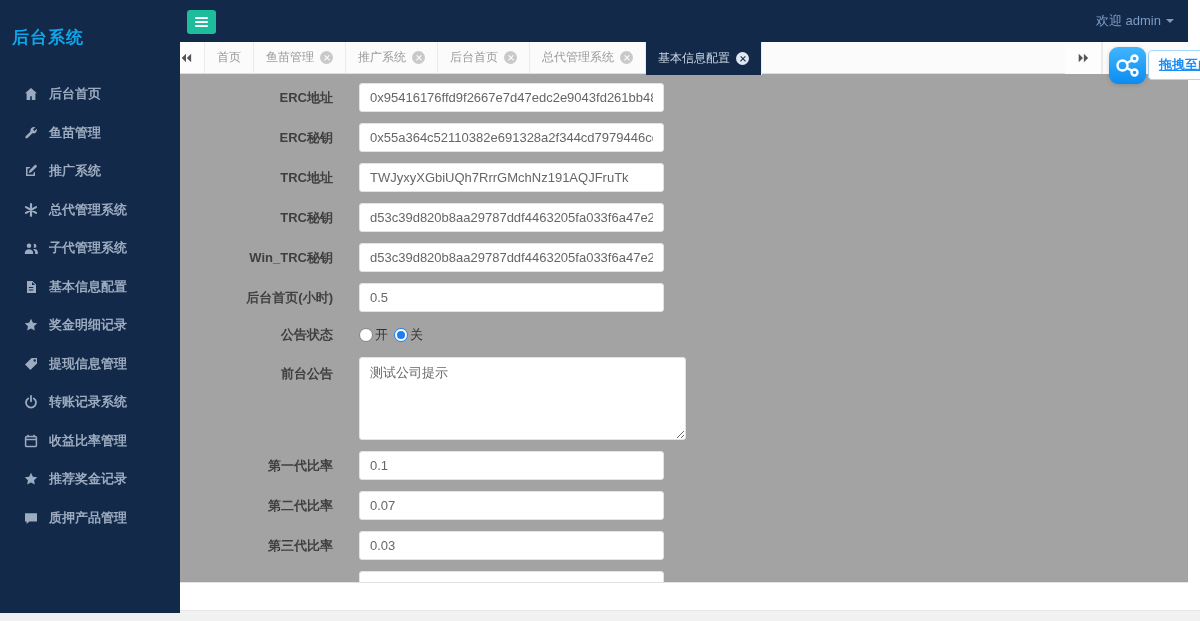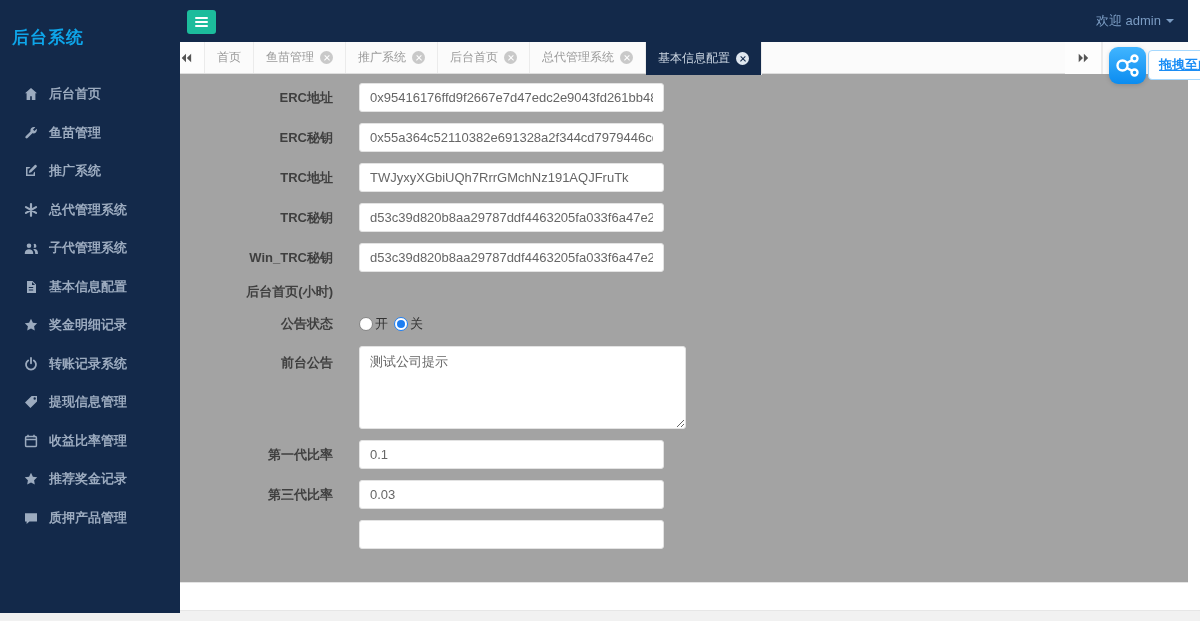--- a/index.html
+++ b/index.html
@@ -217,32 +217,32 @@
         <span class="ico">
             <svg>
               <use href="#i-star"></use>
             </svg>
           </span>
         <span>奖金明细记录</span>
       </div>
       <div class="nav-item">
         <span class="ico">
             <svg>
+              <use href="#i-tag"></use>
+            </svg>
+          </span>
+        <span>提现信息管理</span>
+      </div>
+      <div class="nav-item">
+        <span class="ico">
+            <svg>
               <use href="#i-power"></use>
             </svg>
           </span>
         <span>转账记录系统</span>
-      </div>
-      <div class="nav-item">
-        <span class="ico">
-            <svg>
-              <use href="#i-tag"></use>
-            </svg>
-          </span>
-        <span>提现信息管理</span>
       </div>
       <div class="nav-item">
         <span class="ico">
             <svg>
               <use href="#i-calendar"></use>
             </svg>
           </span>
         <span>收益比率管理</span>
       </div>
       <div class="nav-item">
@@ -334,37 +334,42 @@
         <div class="frow">
           <label class="flabel">TRC秘钥</label>
           <input class="finput" value="d53c39d820b8aa29787ddf4463205fa033f6a47e2718ca" style="">
         </div>
         <div class="frow">
           <label class="flabel">Win_TRC秘钥</label>
           <input class="finput" value="d53c39d820b8aa29787ddf4463205fa033f6a47e2718ca" style="">
         </div>
         <div class="frow">
           <label class="flabel">后台首页(小时)</label>
+          <input class="finput" value="0.5" style="">
         </div>
         <div class="frow radio-row">
           <label class="flabel">公告状态</label>
           <div class="radio-group">
             <span class="radio"></span>
             <span class="radio-label">开</span>
             <span class="radio checked"></span>
             <span class="radio-label">关</span>
           </div>
         </div>
         <div class="frow top">
           <label class="flabel">前台公告</label>
           <textarea class="ftextarea" style="">测试公司提示</textarea>
         </div>
         <div class="frow">
           <label class="flabel">第一代比率</label>
           <input class="finput" value="0.1" style="">
+        </div>
+        <div class="frow">
+          <label class="flabel">第二代比率</label>
+          <input class="finput" value="0.07" style="">
         </div>
         <div class="frow">
           <label class="flabel">第三代比率</label>
           <input class="finput" value="0.03" style="">
         </div>
         <div class="frow">
           <label class="flabel"></label>
           <input class="finput" value="" style="">
         </div>
 

